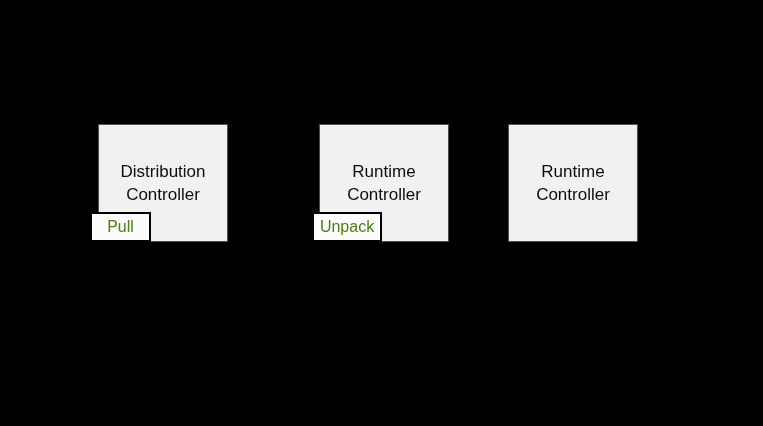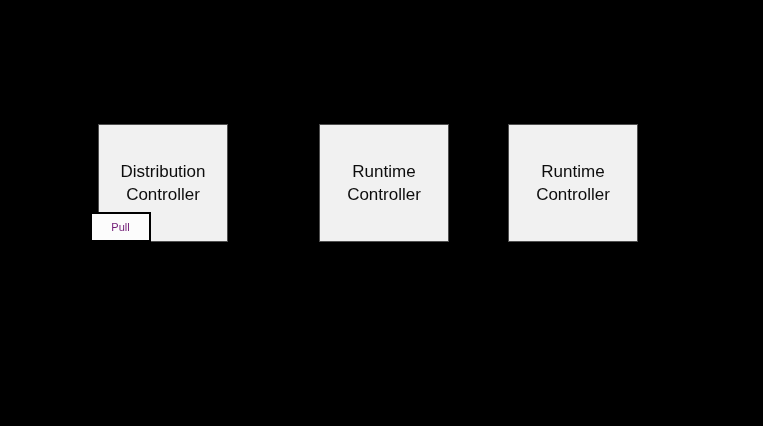--- a/index.html
+++ b/index.html
@@ -44,22 +44,22 @@
     top: 212px;
     height: 30px;
     box-sizing: border-box;
     background: #fcfcfc;
     border: 2px solid #000000;
     display: flex;
     align-items: center;
     justify-content: center;
   }
   .action-label {
-    font-size: 11px;
-    color: #701a75;
+    font-size: 16px;
+    color: #4d7c0f;
   }
   .action-pull   { left: 90px;  width: 61px; }
   .action-unpack { left: 312px; width: 70px; }
 </style>
 </head>
 <body>
 
 <div class="stage">
 
   <div class="node node-distribution">
@@ -74,14 +74,17 @@
 
   <div class="node node-runtime">
     <span class="node-label">Runtime
 Controller</span>
   </div>
 
   <div class="action-box action-pull">
     <span class="action-label">Pull</span>
   </div>
 
+  <div class="action-box action-unpack">
+    <span class="action-label">Unpack</span>
+  </div>
 
 </div>
 
 </body></html>

